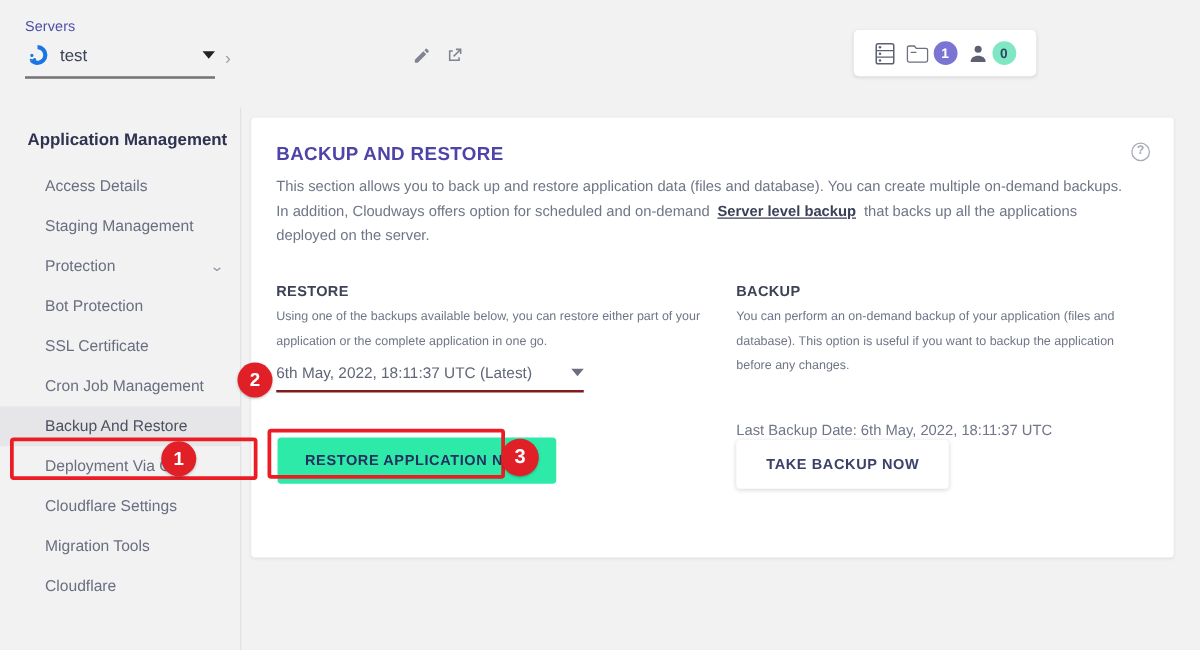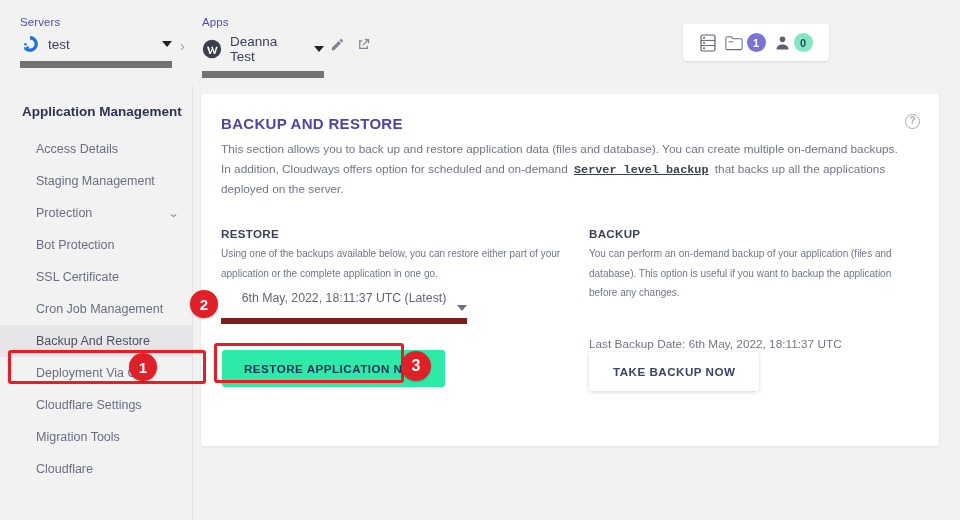--- a/index.html
+++ b/index.html
@@ -15,21 +15,21 @@
   .topbar {
     position: absolute; left: 0; top: 0; width: 852px; height: 82px;
     background: #f2f2f3;
   }
   .crumb-group { position: absolute; }
   .crumb-label {
     font-size: 11.5px; color: #4b4fa6; letter-spacing: .1px; margin-bottom: 6px;
   }
   .crumb-row {
     display: flex; align-items: center; gap: 8px;
-    border-bottom: 7px solid #737373; padding-bottom: 7px;
+    border-bottom: 2px solid #737373; padding-bottom: 7px;
   }
   .crumb-name { font-size: 13.5px; color: #3c4257; }
 
   .servers-group { left: 20px; top: 16px; width: 152px; }
   .apps-group { left: 202px; top: 16px; width: 122px; }
 
   .dd-caret {
     width: 0; height: 0; border-left: 5px solid transparent;
     border-right: 5px solid transparent; border-top: 6px solid #222;
   }
@@ -109,37 +109,37 @@
     border-radius: 50%; border: 1.4px solid #a6a9b8; color: #a6a9b8;
     font-size: 10px; font-weight: bold; text-align: center; line-height: 12px;
     cursor: pointer;
   }
   .card-desc {
     position: absolute; left: 20px; top: 46px; width: 680px;
     font-size: 11.8px; line-height: 19.5px; color: #707687;
   }
   .srv-link {
     color: #3b4156; font-weight: bold; text-decoration: underline;
-    padding: 0 3px; cursor: pointer; font-family: Liberation Mono, monospace;
+    padding: 0 3px; cursor: pointer;
   }
 
   .col { position: absolute; top: 133px; }
   .col-left { left: 20px; width: 340px; }
   .col-right { left: 388px; width: 330px; }
 
   .col-head {
     font-size: 11.6px; font-weight: bold; color: #3d4356; letter-spacing: .3px;
     margin-bottom: 4px;
   }
   .col-body { font-size: 10px; line-height: 19.5px; color: #707687; }
 
   .select-row {
     position: absolute; left: 20px; top: 197px; width: 246px;
-    border-bottom: 6px solid #7f1d1d;
-    display: flex; align-items: center; padding-bottom: 7px; flex-direction: column;
+    border-bottom: 2px solid #7f1d1d;
+    display: flex; align-items: center; padding-bottom: 7px;
   }
   .select-val { font-size: 12.3px; color: #606677; }
   .select-caret {
     margin-left: auto; width: 0; height: 0;
     border-left: 5px solid transparent; border-right: 5px solid transparent;
     border-top: 6px solid #6b6f80;
   }
 
   .btn-restore {
     position: absolute; left: 21px; top: 256px;
@@ -195,32 +195,20 @@
           <circle cx="5.6" cy="16.6" r="1.1" fill="#1b74e4"></circle>
         </svg>
         <span class="crumb-name">test</span>
         <span class="spacer"></span>
         <span class="dd-caret"></span>
       </div>
     </div>
 
     <div class="chev-sep">›</div>
 
-    <div class="crumb-group apps-group">
-      <div class="crumb-label">Apps</div>
-      <div class="crumb-row">
-        <svg class="wp-logo" viewBox="0 0 24 24">
-          <circle cx="12" cy="12" r="11" fill="#3c3f4a"></circle>
-          <path d="M6 9.2h2.2l2.1 6.4 1.5-4.2-.8-2.2h1.9l2.1 6.4 1.8-6.4h2L15.9 18h-1.6l-1.8-5-1.9 5H9L6 9.2z" fill="#fff"></path>
-        </svg>
-        <span class="crumb-name">Deanna Test</span>
-        <span class="spacer"></span>
-        <span class="dd-caret"></span>
-      </div>
-    </div>
 
     <div class="apps-actions">
       <svg class="pencil-ic" viewBox="0 0 24 24">
         <path d="M3 17.3V21h3.7L17.6 10.1l-3.7-3.7L3 17.3zM20.7 7a1 1 0 0 0 0-1.4l-2.3-2.3a1 1 0 0 0-1.4 0l-1.8 1.8 3.7 3.7L20.7 7z" fill="#5c6070"></path>
       </svg>
       <svg class="extlink-ic" viewBox="0 0 24 24">
         <path d="M14 3h7v7h-2V6.4l-7.3 7.3-1.4-1.4L17.6 5H14V3z" fill="#5c6070"></path>
         <path d="M5 5h5v2H7v10h10v-3h2v5H5V5z" fill="#5c6070"></path>
       </svg>
     </div>

